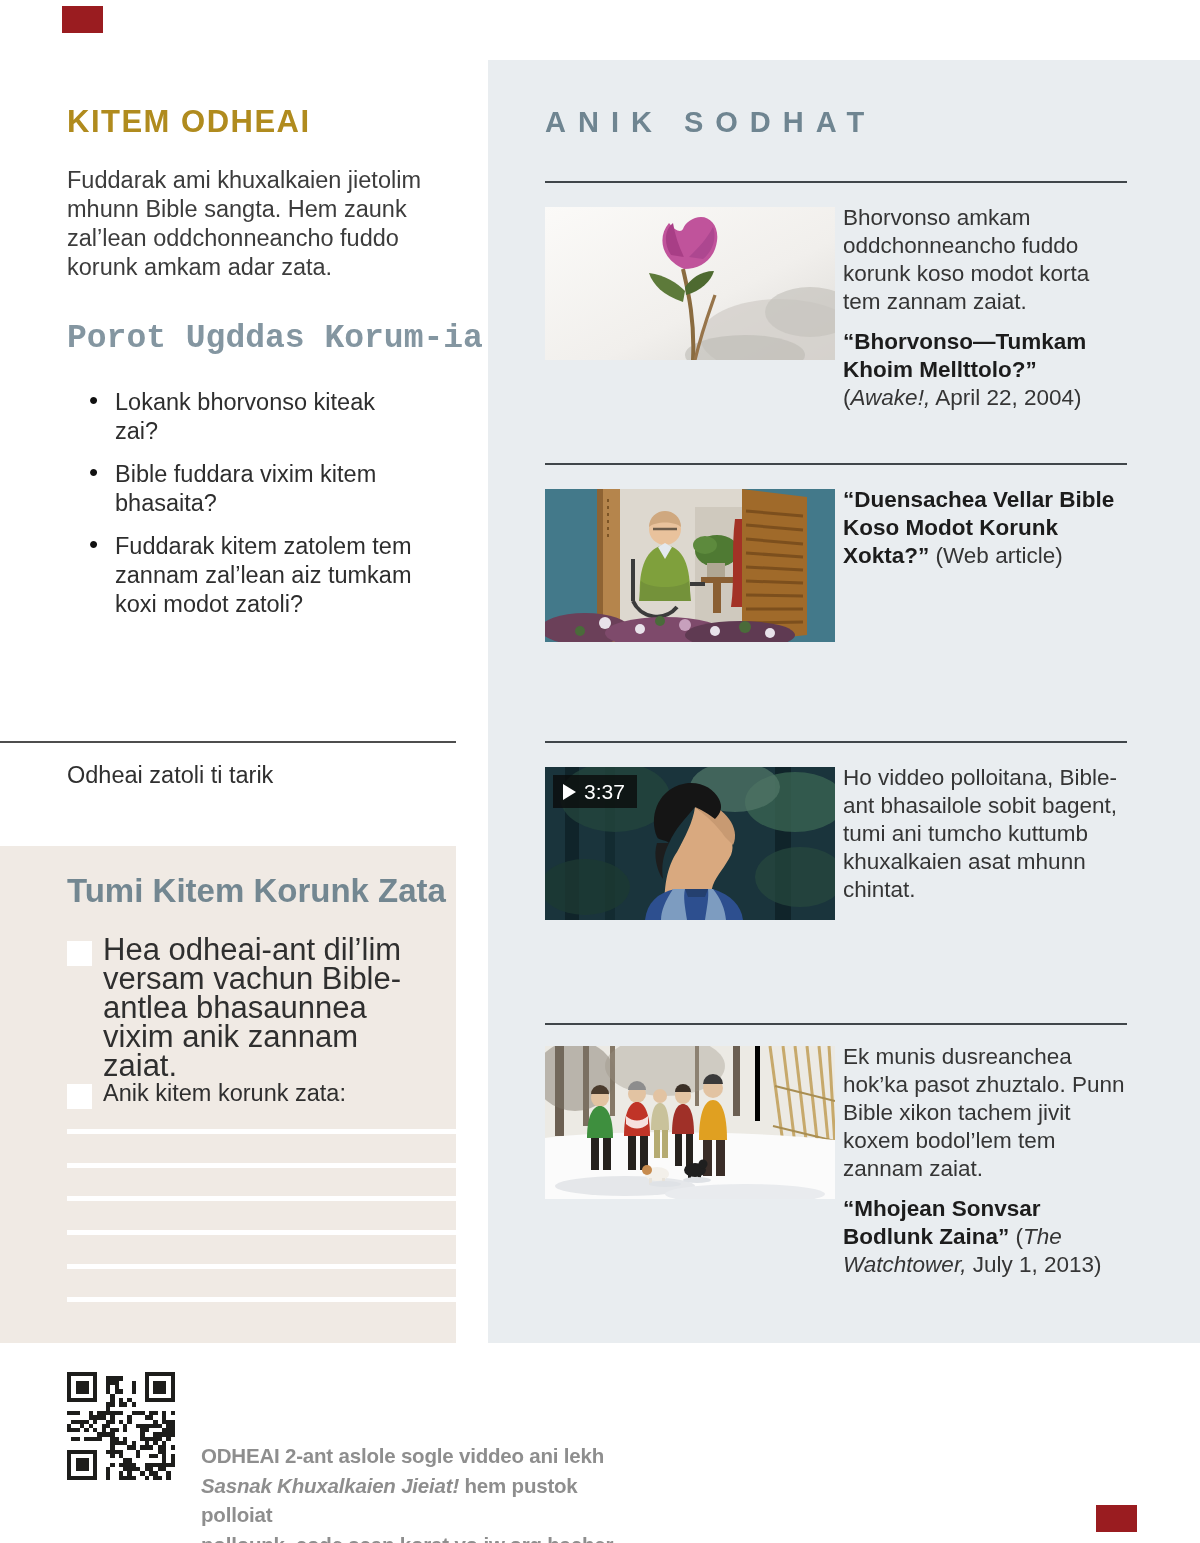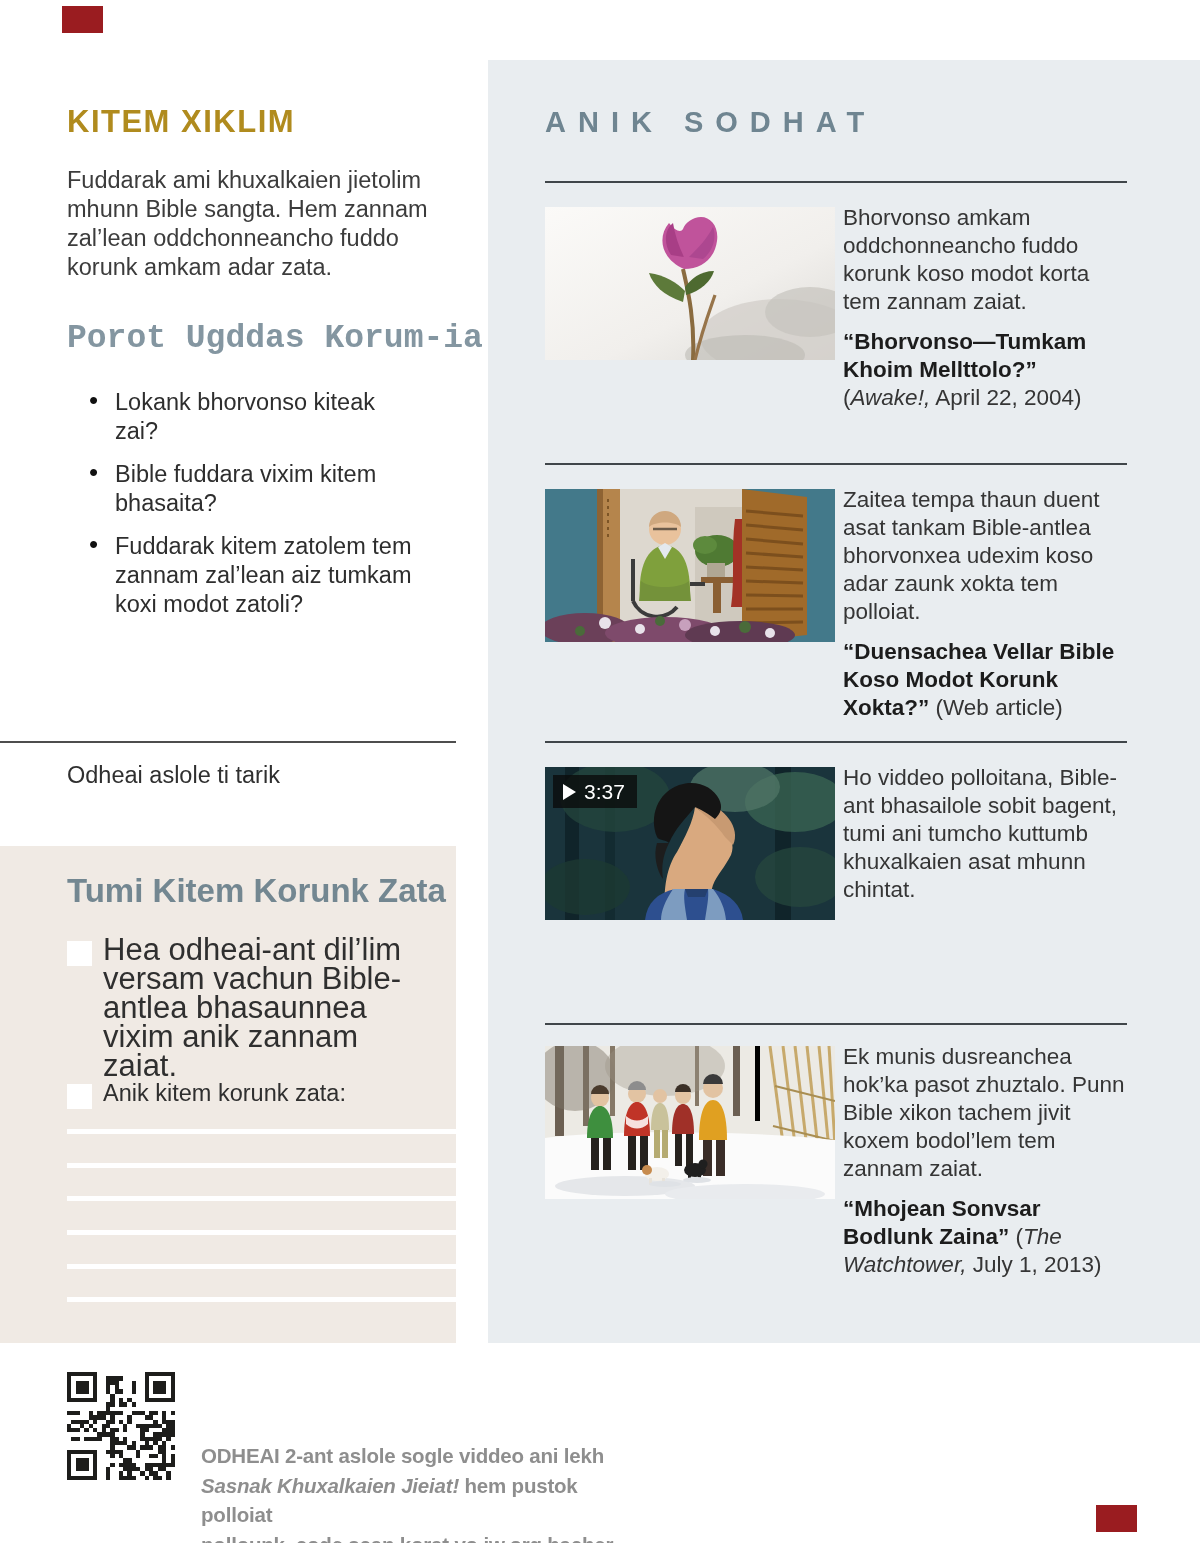--- a/index.html
+++ b/index.html
@@ -55,32 +55,32 @@
   .vbadge{position:absolute;left:8px;top:8px;height:33px;padding:0 12px 0 10px;background:rgba(10,10,10,0.78);
     display:flex;align-items:center;gap:8px;color:#fff;font-size:21px;font-weight:400;}
   .vbadge .tri{width:0;height:0;border-left:13px solid #fff;border-top:8px solid transparent;border-bottom:8px solid transparent;}
 </style>
 </head>
 <body>
 
 <div class="abs corner" id="corner-tl"></div>
 <div class="abs corner" id="corner-br"></div>
 
-<div class="abs" id="kitem-title">KITEM XIKLIM</div>
-<div class="abs" id="intro-para">Fuddarak ami khuxalkaien jietolim mhunn Bible sangta. Hem zannam zal’lean oddchonneancho fuddo korunk amkam adar zata.</div>
+<div class="abs" id="kitem-title">KITEM ODHEAI</div>
+<div class="abs" id="intro-para">Fuddarak ami khuxalkaien jietolim mhunn Bible sangta. Hem zaunk zal’lean oddchonneancho fuddo korunk amkam adar zata.</div>
 <div class="abs" id="porot-title">Porot Ugddas Korum-ia</div>
 
 <div class="abs" id="review-list">
   <div class="li"><span class="dot">•</span><span>Lokank bhorvonso kiteak zai?</span></div>
   <div class="li"><span class="dot">•</span><span>Bible fuddara vixim kitem bhasaita?</span></div>
   <div class="li"><span class="dot">•</span><span>Fuddarak kitem zatolem tem zannam zal’lean aiz tumkam koxi modot zatoli?</span></div>
 </div>
 
 <div class="abs" id="left-divider"></div>
-<div class="abs" id="date-label">Odheai aslole ti tarik</div>
+<div class="abs" id="date-label">Odheai zatoli ti tarik</div>
 
 <div class="abs" id="action-box"></div>
 <div class="abs" id="action-box-title">Tumi Kitem Korunk Zata</div>
 <div class="abs checkbox" id="check1-box"></div>
 <div class="abs" id="check1-text">Hea odheai-ant dil’lim versam vachun Bible-antlea bhasaunnea vixim anik zannam zaiat.</div>
 <div class="abs checkbox" id="check2-box"></div>
 <div class="abs" id="check2-text">Anik kitem korunk zata:</div>
 
 <div class="write-line" style="top:1129px"></div>
 <div class="write-line" style="top:1163px"></div>
@@ -383,21 +383,20 @@
       <circle cx="140" cy="136" r="6" fill="#cfAAc6" fill-opacity="0.9"></circle>
         <circle cx="170" cy="142" r="5" fill="#e8e2ea"></circle>
       <circle cx="115" cy="132" r="5" fill="#4a6b3a"></circle>
         <circle cx="200" cy="138" r="6" fill="#4a6b3a"></circle>
       <circle cx="35" cy="142" r="5" fill="#4a6b3a"></circle>
         <circle cx="225" cy="144" r="5" fill="#e8e2ea"></circle>
     </g>
   </svg>
 </div>
 <div class="entry-text" style="top:486px">
-  <p>Zaitea tempa thaun duent asat tankam Bible-antlea bhorvonxea udexim koso adar zaunk xokta tem polloiat.</p>
   <p><span class="entry-title">“Duensachea Vellar Bible Koso Modot Korunk Xokta?” </span><span class="ref-ro">(Web article)</span></p>
 </div>
 
 <div class="entry-img" style="top:767px">
   <svg width="290" height="153" viewBox="0 0 290 153">
     <rect width="290" height="153" fill="#1a343c"></rect>
     <g opacity="0.85">
       <rect x="20" y="0" width="14" height="153" fill="#0f2228"></rect>
       <rect x="60" y="0" width="10" height="153" fill="#122a30"></rect>
       <rect x="230" y="0" width="16" height="153" fill="#0f2228"></rect>

